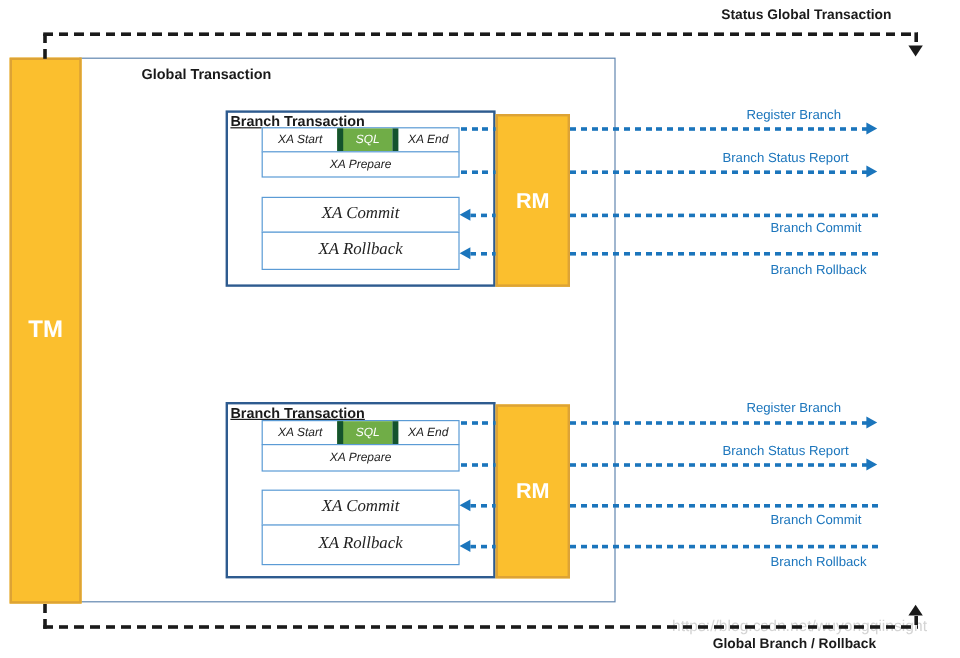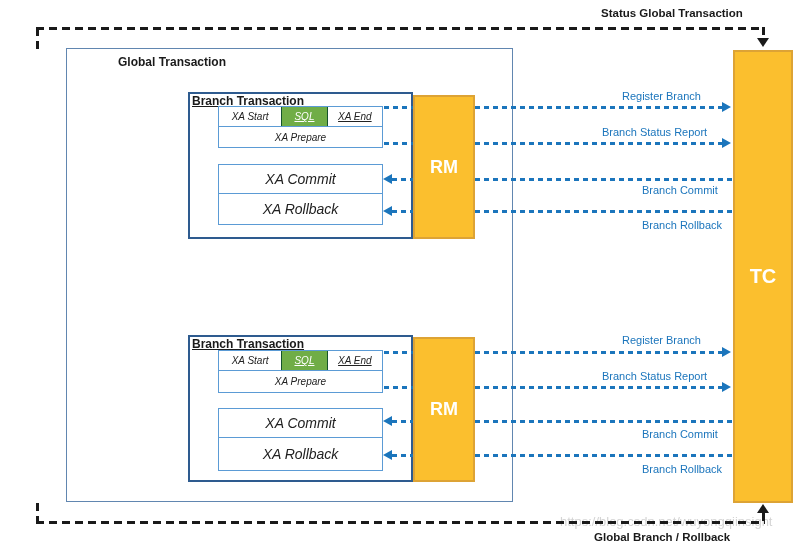--- a/index.html
+++ b/index.html
@@ -29,26 +29,26 @@
   .underline{text-decoration:underline;}
   
   .cell-row{
     position:absolute;display:flex;border:1px solid #5B9BD5;background:#fff;
     box-sizing:border-box;z-index:3;
   }
   .cell{
     display:flex;align-items:center;justify-content:center;
     font-style:italic;font-size:10px;color:#222;box-sizing:border-box;height:100%;
   }
-  .cell+.cell{border-left:1px solid #14532d;text-decoration:underline;}
+  .cell+.cell{border-left:5px solid #14532d;}
   .cell.green{background:#70AD47;color:#ffffff;}
   .xa-box{
     position:absolute;border:1px solid #5B9BD5;background:#fff;display:flex;
     align-items:center;justify-content:center;font-style:italic;font-size:14px;
-    color:#222;box-sizing:border-box;z-index:3;
+    color:#222;box-sizing:border-box;z-index:3;font-family:Liberation Serif, serif;
   }
   
   .hdash-k{position:absolute;height:3px;z-index:5;
     background:repeating-linear-gradient(90deg,#1a1a1a 0 8px,transparent 8px 13px);}
   .vdash-k{position:absolute;width:3px;z-index:5;
     background:repeating-linear-gradient(180deg,#1a1a1a 0 8px,transparent 8px 13px);}
   .hdash-b{position:absolute;height:3px;z-index:5;
     background:repeating-linear-gradient(90deg,#1B75BC 0 5px,transparent 5px 9px);}
   
   .arr{position:absolute;width:0;height:0;z-index:6;}
@@ -64,22 +64,22 @@
 </head>
 <body>
 
 <div class="canvas">
 
   <div class="watermark" style="left:560px;top:514px;">https://blog.csdn.net/wuyongqiinsight</div>
 
   <div class="global-box" style="left:66px;top:48px;width:447px;height:454px;"></div>
   <div class="box-title" style="left:78px;top:55px;margin-left:40px;">Global Transaction</div>
 
-  <div class="bar" style="left:733px;top:50px;width:60px;height:453px;font-size:20px;">
-    <span>TC</span>
+  <div class="bar" style="left:8px;top:48px;width:60px;height:455px;font-size:20px;">
+    <span>TM</span>
   </div>
 
   <div class="vdash-k" style="left:36px;top:28px;height:21px;"></div>
   <div class="hdash-k" style="left:36px;top:27px;width:729px;"></div>
   <div class="vdash-k" style="left:762px;top:27px;height:13px;"></div>
   <div class="arr down" style="left:757px;top:38px;"></div>
   <div class="lbl-black" style="left:601px;top:7px;">Status Global Transaction</div>
 
   <div class="vdash-k" style="left:36px;top:503px;height:21px;"></div>
   <div class="hdash-k" style="left:36px;top:521px;width:729px;"></div>

